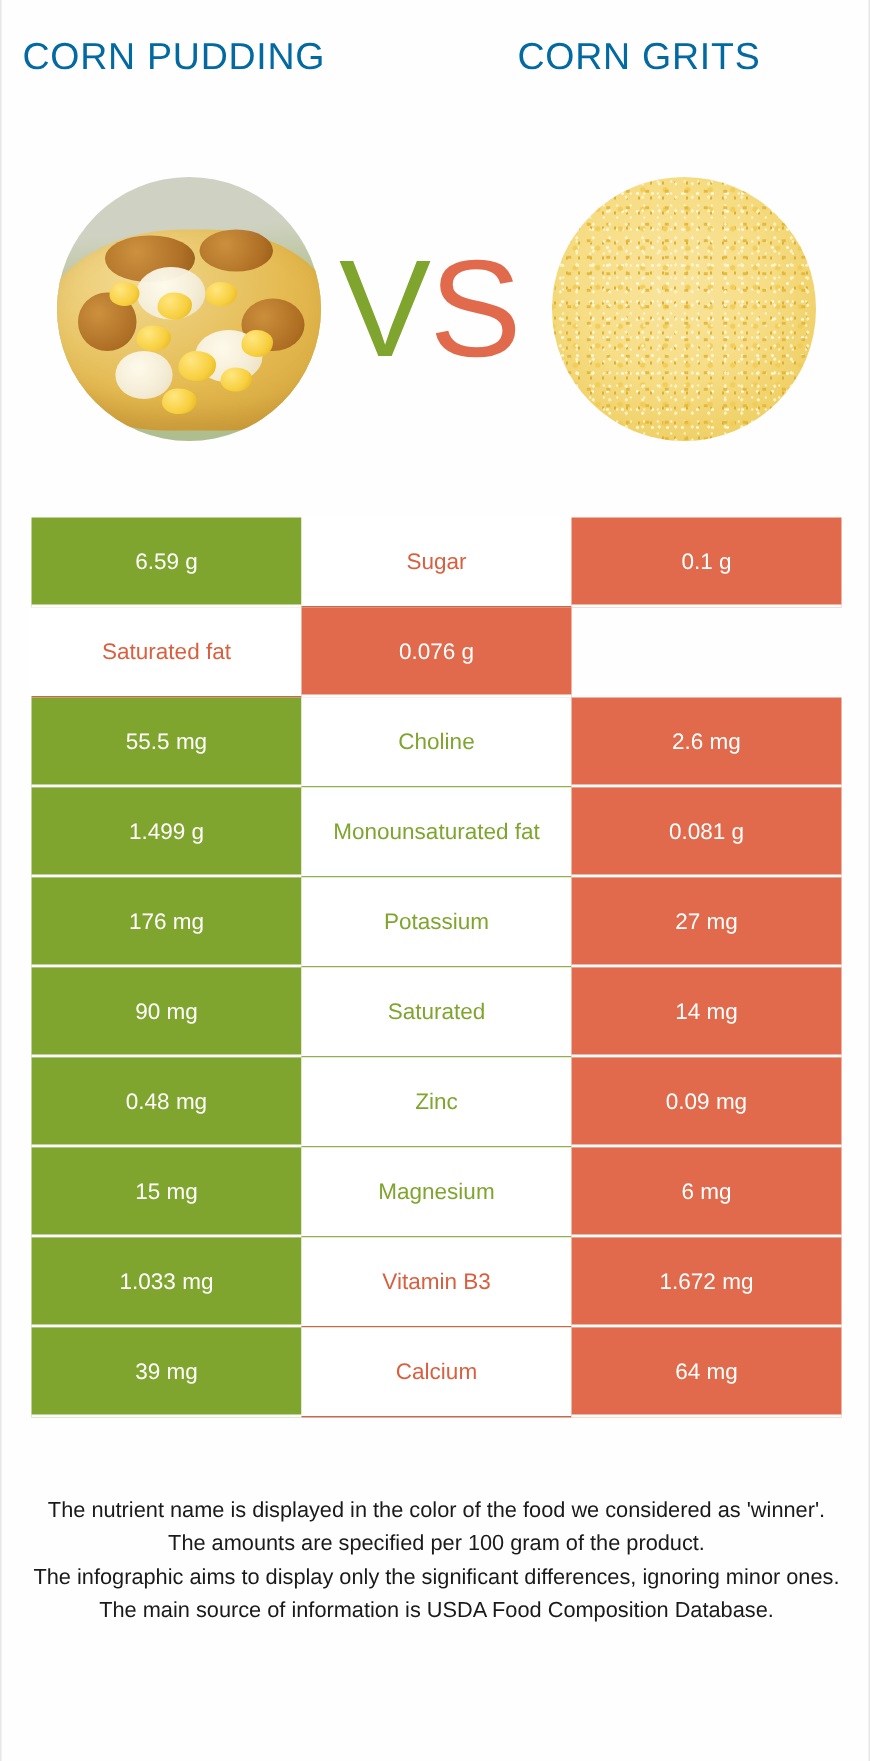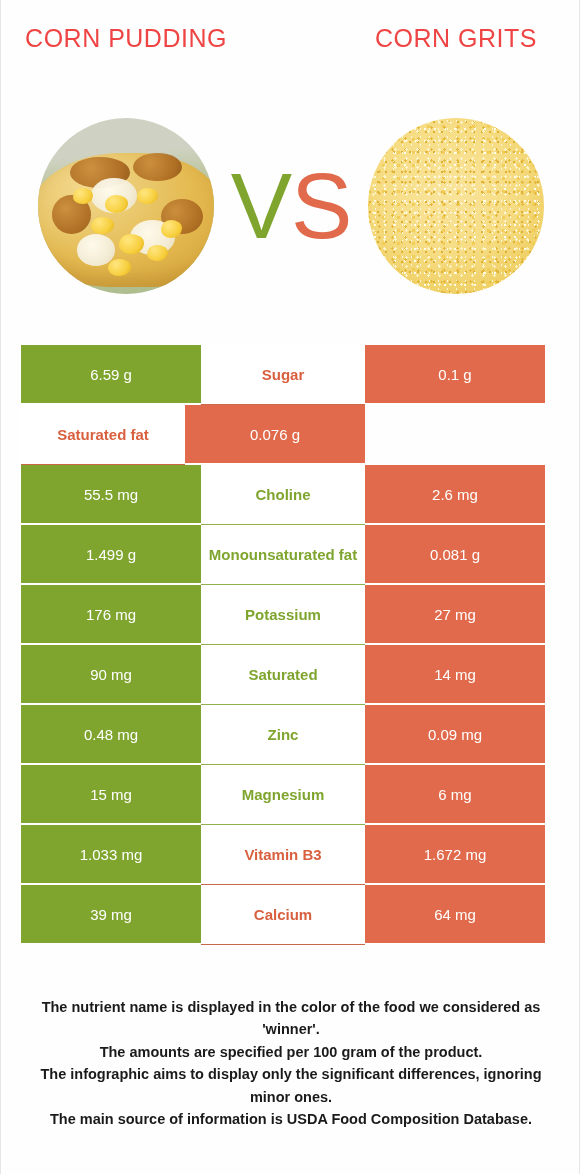--- a/index.html
+++ b/index.html
@@ -24,22 +24,22 @@
   
   .title {
     position: absolute;
     top: 24px;
     font-family: "Liberation Sans", sans-serif;
     font-size: 25px;
     font-weight: 300;
     letter-spacing: 0.5px;
     line-height: 1.18;
     text-transform: uppercase;
-    color: #ef4444;
-    text-align: center;
+    color: #0369a1;
+    text-align: left;
   }
   #title-left  { left: 14px;  width: 222px; }
   #title-right { left: 344px; width: 222px; }
 
   
   .food-img {
     position: absolute;
     top: 118px;
     width: 176px;
     height: 176px;
@@ -99,21 +99,20 @@
     background-position: 0 0, 5px 4px, 3px 7px, 8px 2px, 6px 9px, 2px 5px;
     opacity: .93;
   }
 
   
   #vs {
     position: absolute;
     left: 225px;
     top: 160px;
     width: 130px;
-    text-align: center;
     font-size: 92px;
     font-weight: 300;
     letter-spacing: -1px;
     line-height: 1;
   }
   #vs .v { color: #7fa52f; }
   #vs .s { color: #e06a4b; }
 
   
   #table {
@@ -136,39 +135,39 @@
     text-align: right;
   }
   .cell-left, .cell-right {
     width: 180px;
     color: #ffffff;
     border-bottom: 2px solid #ffffff;
   }
   .cell-left  { background: #7fa52f; }
   .cell-right { background: #e06a4b; }
   .cell-mid {
-    width: 164px;
+    width: 180px;
     background: #ffffff;
-    font-weight: 700;
+    font-weight: 400;
     font-size: 15px;
   }
   .cell-mid.green  { color: #7fa52f; border-bottom: 1px solid #8fb04a; }
   .cell-mid.orange { color: #d9603f; border-bottom: 1px solid #c9674b; }
 
   
   #footer {
     position: absolute;
     left: 20px;
     top: 996px;
     width: 540px;
     text-align: center;
     font-size: 14.5px;
     line-height: 1.55;
     color: #1a1a1a;
-    font-weight: 700;
+    font-weight: 400;
   }
 </style>
 </head>
 <body>
 
 <div id="page">
 
   <div class="title" id="title-left">Corn pudding</div>
 
   <div class="title" id="title-right">Corn grits</div>

